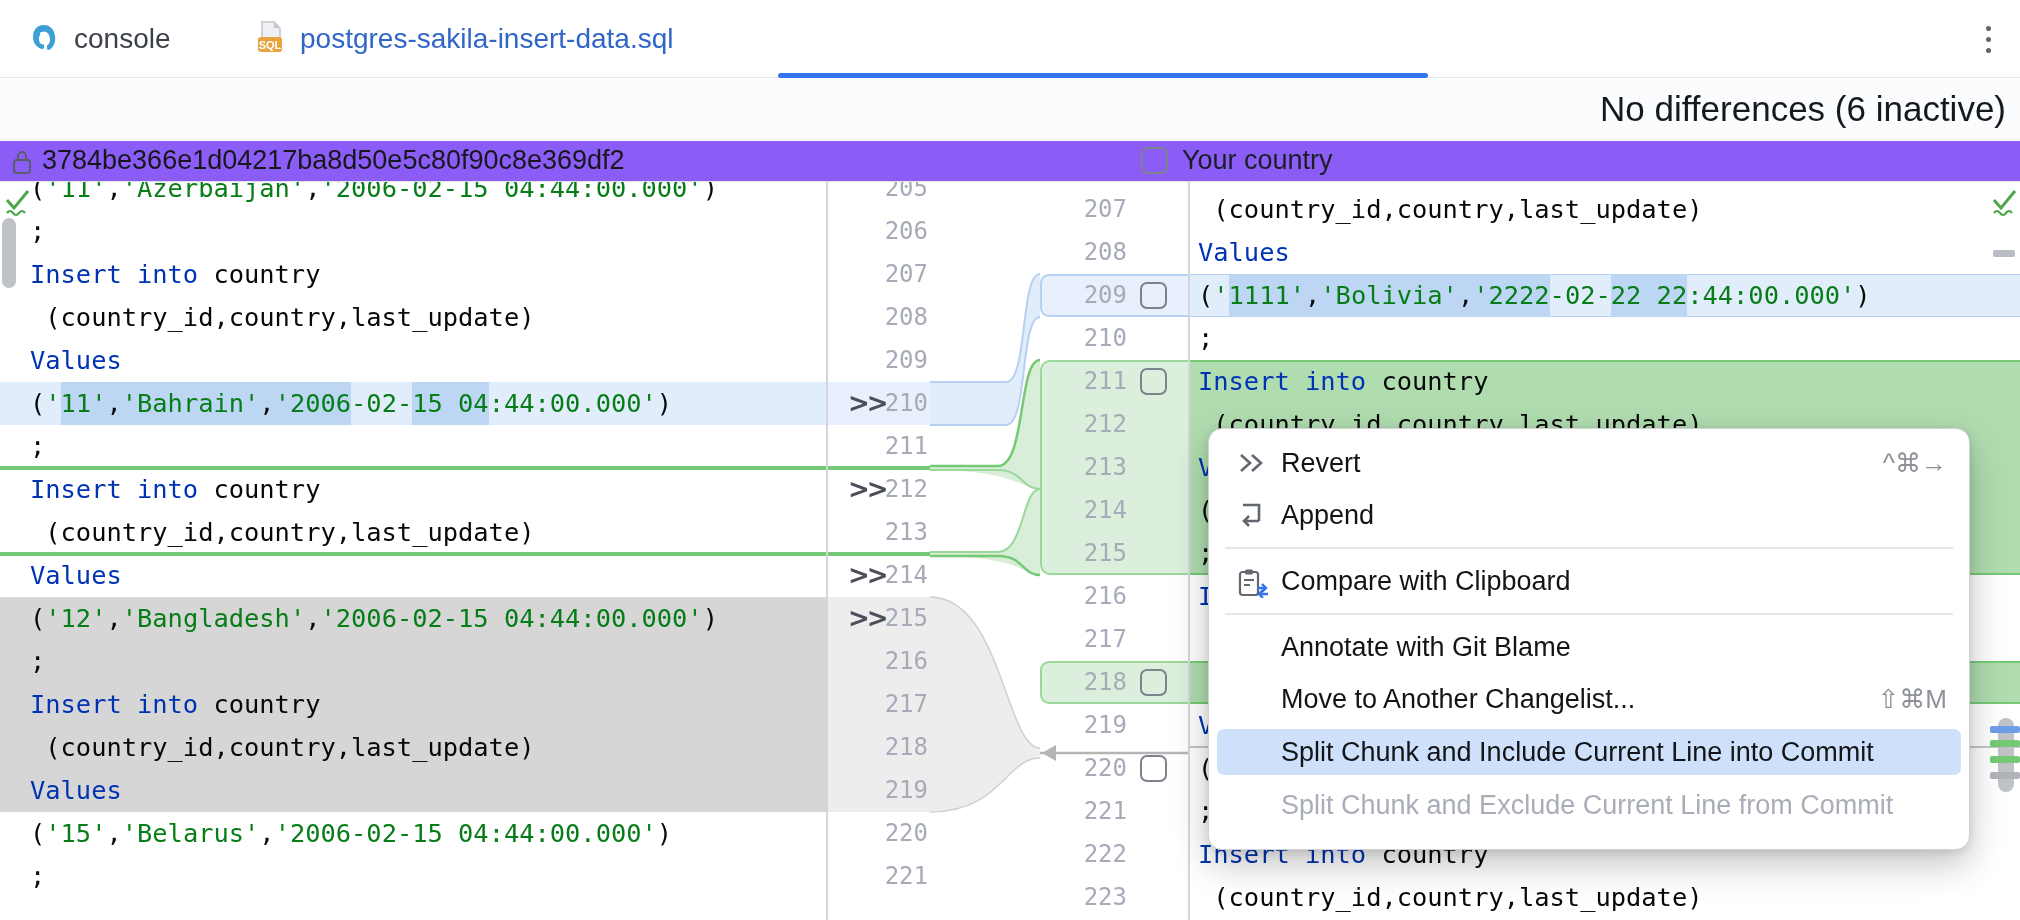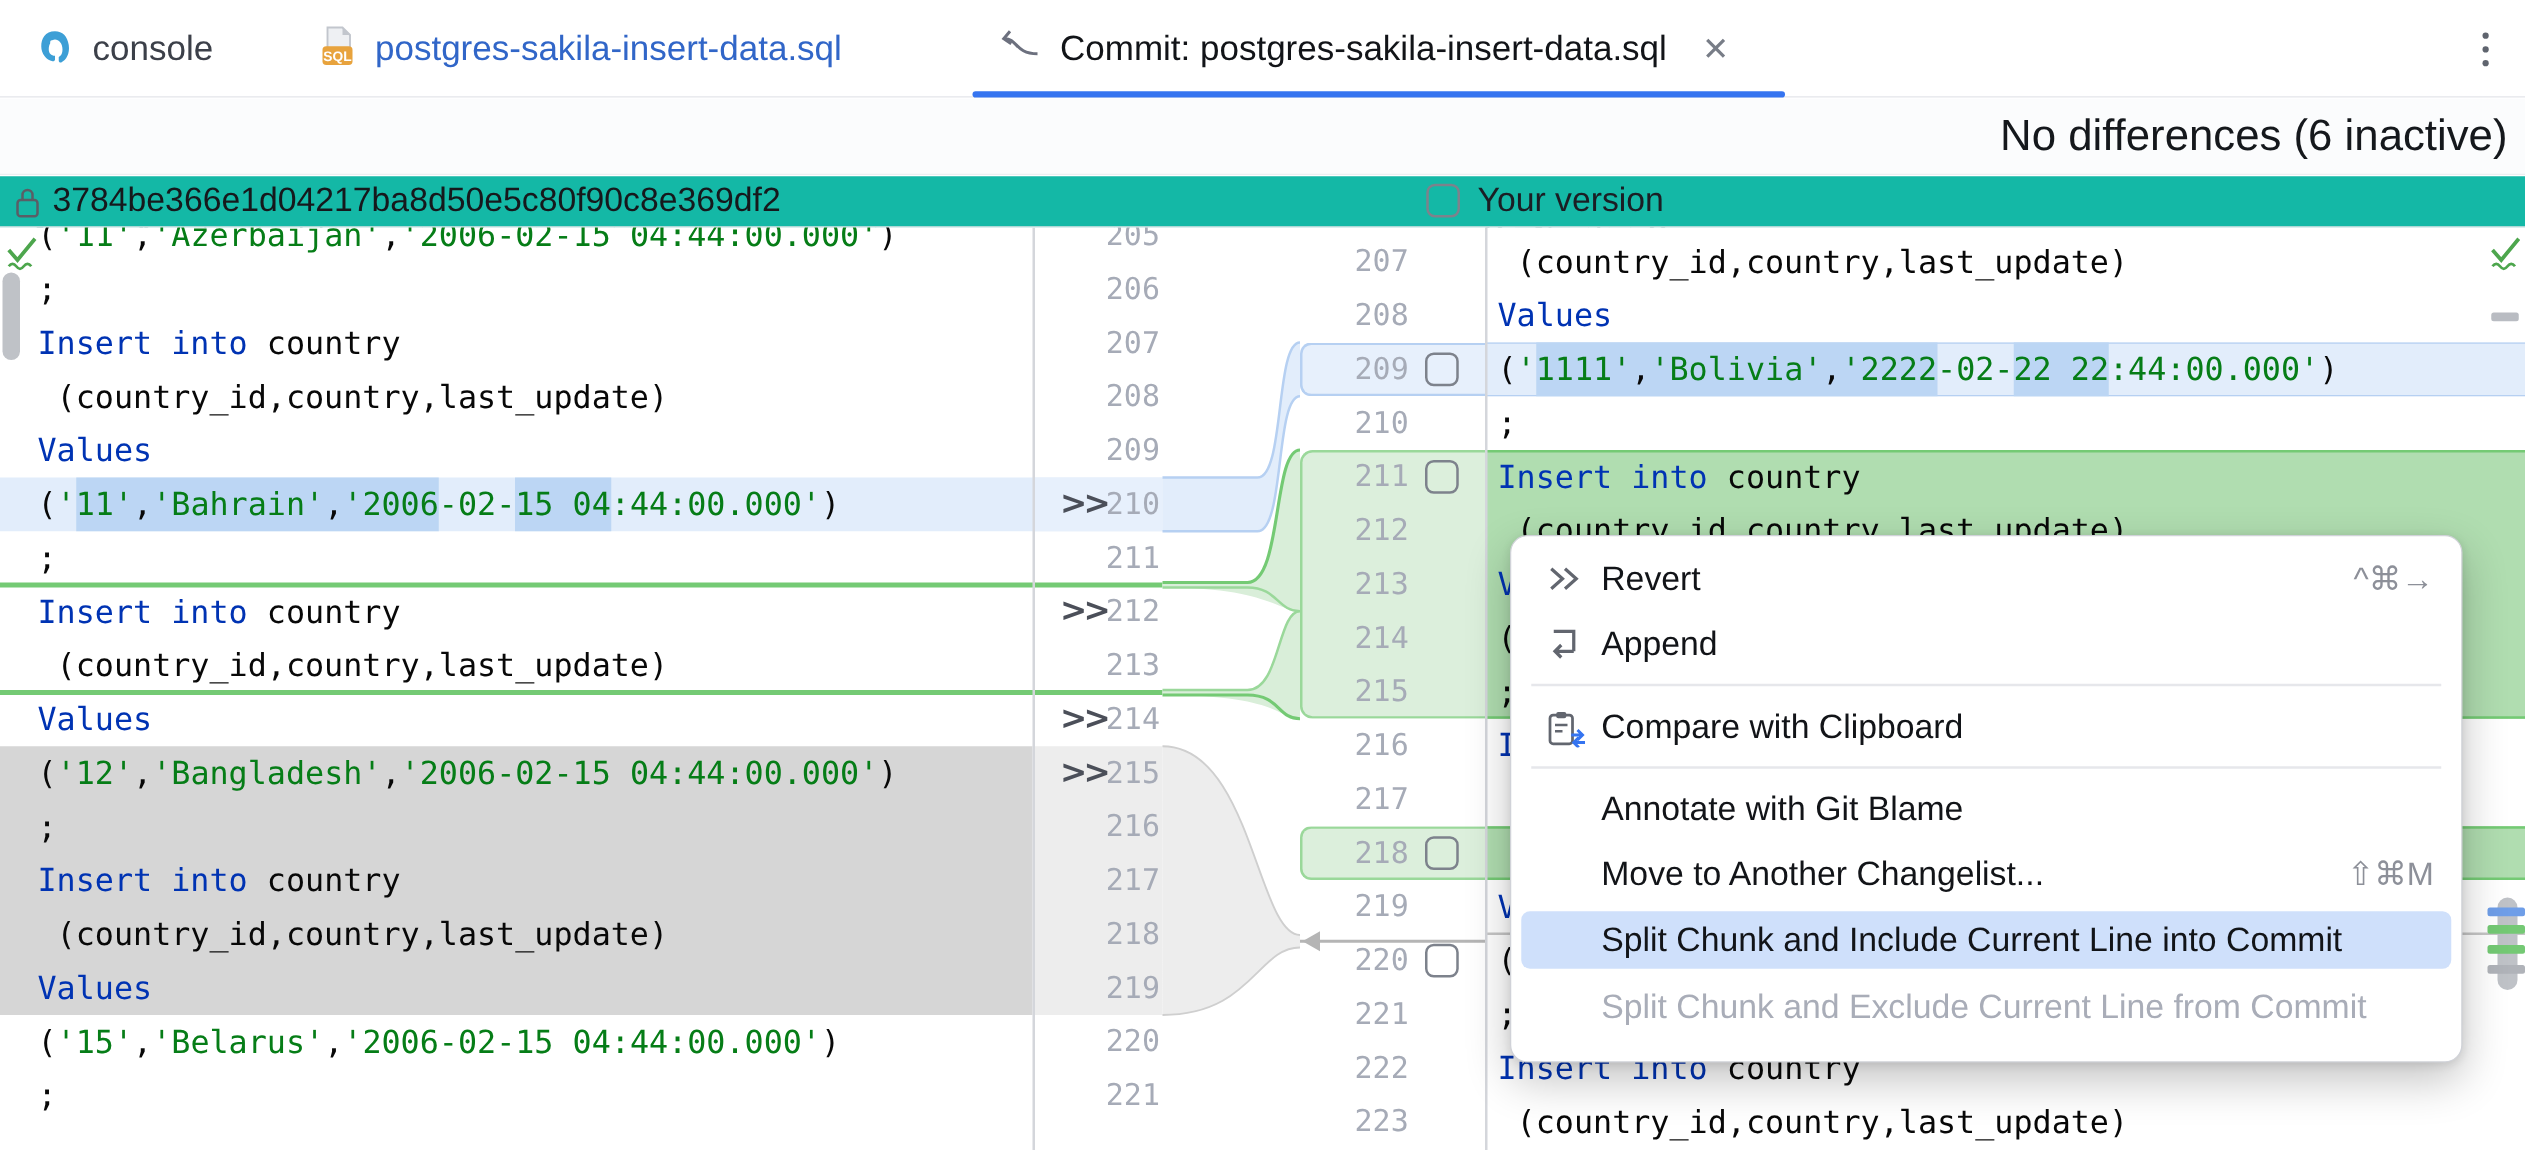--- a/index.html
+++ b/index.html
@@ -31,21 +31,21 @@
           background:#fcfdfe; display:flex; align-items:center; padding:0 14px; gap:10px; }
   .tbtn .blabel { font-size:22.5px; color:#1f222a; white-space:nowrap; }
   .tbtn .bchev { font-size:15px; color:#5a5e66; }
   #sync-toggle-bg { position:absolute; left:1212px; top:90px; width:44px; height:44px;
                     background:#e0e3e8; border-radius:8px; }
   #toolbar-status { position:absolute; right:14px; top:0; height:60px; display:flex; align-items:center;
                     font-size:35px; color:#15181c; }
   #help-icon { position:absolute; left:1318px; top:94px; font-size:28px; color:#5a5e66; }
 
   
-  #commitbar { position:absolute; left:0; top:141px; width:2020px; height:41px; background:#14b8a6;
+  #commitbar { position:absolute; left:0; top:141px; width:2020px; height:41px; background:#8b5cf6;
                border-bottom:1px solid #e0e2e6; }
   #hash-text { position:absolute; left:42px; top:4px; font-size:27px; color:#16181c; }
   .cb { width:27px; height:27px; border:2.2px solid #7d828c; border-radius:7px; background:transparent; }
   #your-version-cb { position:absolute; left:1141px; top:6px; }
   #your-version-label { position:absolute; left:1182px; top:4px; font-size:27px; color:#1b1e24; }
   #lock-icon { position:absolute; left:10px; top:6px; }
 
   
   #content { position:absolute; left:0; top:182px; width:2020px; height:738px; overflow:hidden; background:#fff; }
   .vsep { position:absolute; top:0; width:1.5px; height:738px; background:#d4d6db; z-index:5; }
@@ -101,30 +101,20 @@
       <span>
         <svg width="32" height="34" viewBox="0 0 32 34">
           <path d="M8 2 h12 l6 6 v12 h-18 Z" fill="#eef0f3" stroke="#c2c6cd" stroke-width="1.5"></path>
           <path d="M20 2 l6 6 h-6 Z" fill="#c2c6cd"></path>
           <rect x="4" y="17" width="24" height="15" rx="3" fill="#e8a33d"></rect>
           <text x="16" y="29" font-size="11" font-weight="bold" fill="#fff" text-anchor="middle" font-family="Liberation Sans,sans-serif">SQL</text>
         </svg>
       </span>
       <span class="tlabel">postgres-sakila-insert-data.sql</span>
     </div>
-    <div class="tab" id="tab-commit" style="left:800px">
-      <span>
-        <svg width="34" height="32" viewBox="0 0 34 32">
-          <path d="M4 10 C14 10 12 22 30 22" fill="none" stroke="#6c707e" stroke-width="2.4"></path>
-          <path d="M8 4 L3 10 L9 14" fill="none" stroke="#6c707e" stroke-width="2.4"></path>
-        </svg>
-      </span>
-      <span class="tlabel">Commit: postgres-sakila-insert-data.sql</span>
-      <span class="closex">✕</span>
-    </div>
     <div id="tab-underline"></div>
     <div id="kebab-icon">
         <i></i>
         <i></i>
         <i></i>
       </div>
   </div>
 
   <div id="toolbar">
     <span class="ticon" style="left:20px">
@@ -203,21 +193,21 @@
   </div>
 
   <div id="commitbar">
     <span id="lock-icon">
       <svg width="24" height="30" viewBox="0 0 24 30">
         <rect x="4" y="13" width="16" height="13" rx="2.5" fill="none" stroke="#5a5e66" stroke-width="2"></rect>
         <path d="M8 13 V9 a4 4 0 0 1 8 0 v4" fill="none" stroke="#5a5e66" stroke-width="2"></path>
       </svg></span>
     <span id="hash-text">3784be366e1d04217ba8d50e5c80f90c8e369df2</span>
     <span id="your-version-cb" class="cb"></span>
-    <span id="your-version-label">Your version</span>
+    <span id="your-version-label">Your country</span>
   </div>
 
   <div id="content">
     <div id="left-editor-layer">
         <div class="bgband" style="left: 0px; top: 415px; width: 826px; height: 215px; background: rgb(214, 214, 214);"></div>
         <div class="codeline" style="left: 30px; top: -15px;">(<span class="s">'11'</span>,<span class="s">'Azerbaijan'</span>,<span class="s">'2006-02-15 04:44:00.000'</span>)</div>
         <div class="codeline" style="left: 30px; top: 28px;">;</div>
         <div class="codeline" style="left: 30px; top: 71px;"><span class="k">Insert into</span> country</div>
         <div class="codeline" style="left: 30px; top: 114px;"> (country_id,country,last_update)</div>
         <div class="codeline" style="left: 30px; top: 157px;"><span class="k">Values</span></div>

